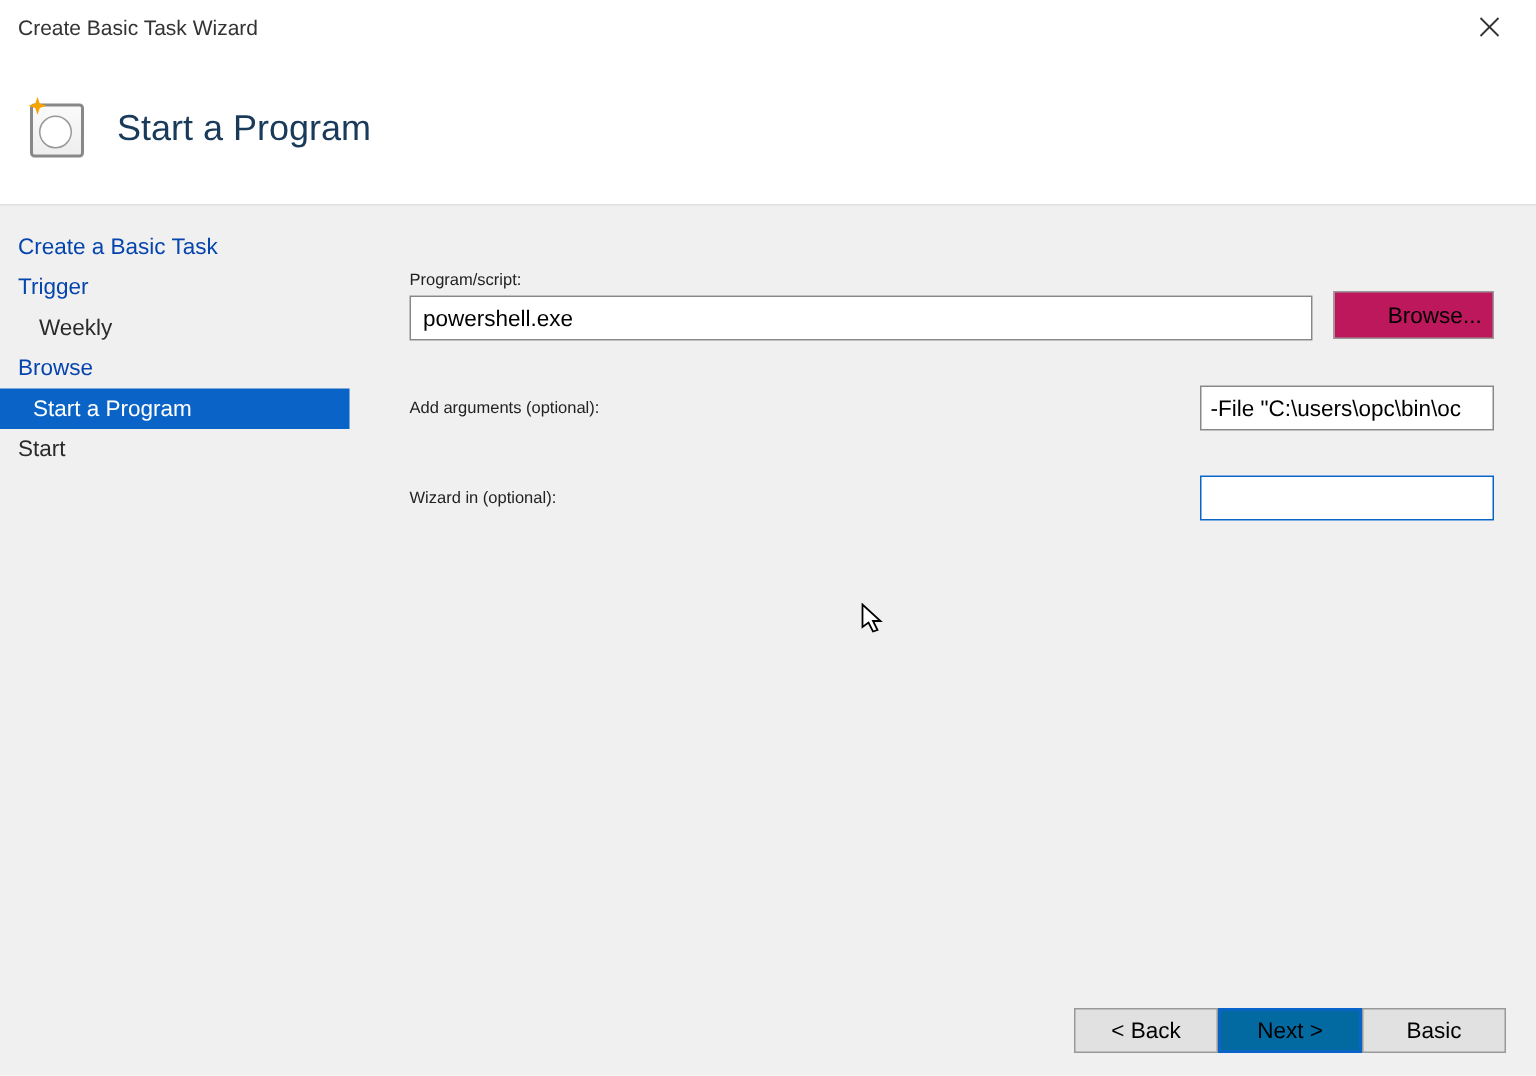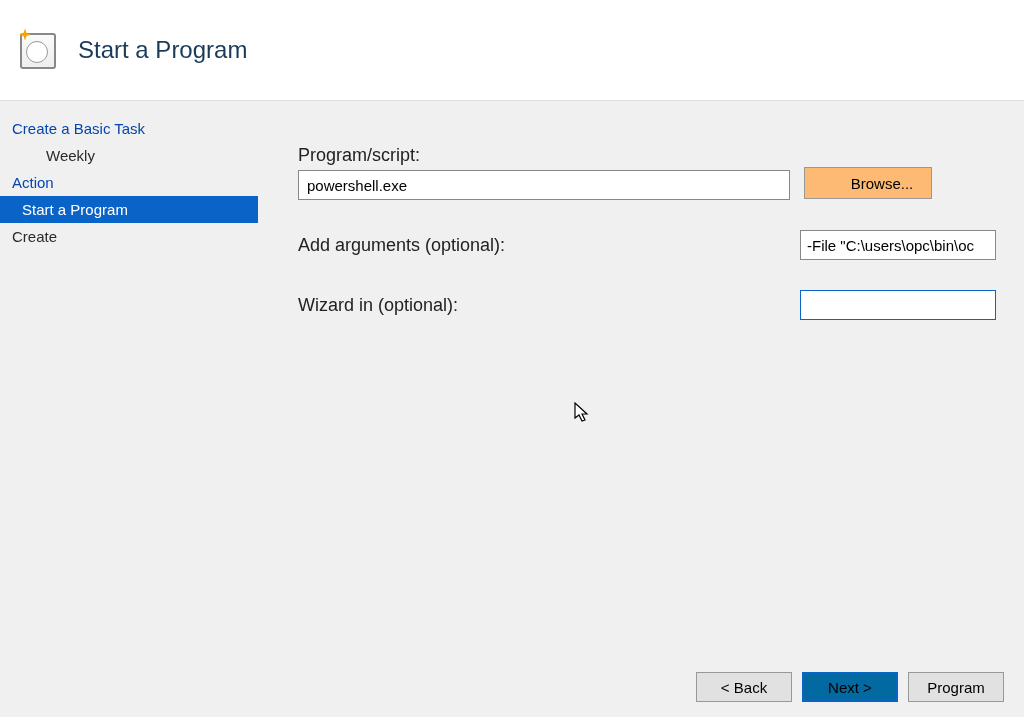--- a/index.html
+++ b/index.html
@@ -79,46 +79,46 @@
     .sidebar-item {
       padding: 5px 12px;
       font-size: 15px;
       color: #2a2a2a;
       cursor: default;
     }
     .sidebar-item.link {
       color: #0645ad;
       cursor: pointer;
     }
-    .sidebar-item.indent { padding-left: 46px; }
+    .sidebar-item.indent { padding-left: 26px; }
     .sidebar-item.active {
       background: #0a64c7;
       color: #fff;
       padding-left: 22px;
     }
     .main {
       flex: 1;
       padding: 44px 28px 0 40px;
       position: relative;
     }
     .form-row { display: flex; align-items: center; margin-bottom: 10px; }
-    .lbl { font-size: 18px; color: #222; }
+    .lbl { font-size: 11px; color: #222; }
     .program-input {
-      width: 492px; height: 30px;
+      width: 602px; height: 30px;
       border: 1px solid #888;
       background: #fff;
       padding: 0 8px;
       font-size: 15px;
       font-family: inherit;
       margin-top: 4px;
     }
     .browse-btn {
-      width: 128px; height: 32px;
+      width: 107px; height: 32px;
       margin-left: 14px;
-      background: #fdba74;
+      background: #be185d;
       border: 1px solid #999;
       font-size: 15px;
       cursor: pointer;
       font-family: inherit;
       padding-left: 28px;
     }
     .args-row, .startin-row {
       display: flex; align-items: center;
       margin-top: 30px;
     }
@@ -131,21 +131,21 @@
       font-size: 15px;
       font-family: inherit;
     }
     .small-input.focused { border: 1px solid #0a64c7; outline: none; }
     .footer {
       height: 60px;
       display: flex;
       justify-content: flex-end;
       align-items: center;
       padding-right: 20px;
-      gap: 10px;
+      gap: 0;
     }
     .wiz-btn {
       width: 96px; height: 30px;
       background: #e1e1e1;
       border: 1px solid #999;
       font-size: 15px;
       font-family: inherit;
       cursor: pointer;
     }
     .wiz-btn.primary {
@@ -157,41 +157,51 @@
       left: 574px; top: 402px;
       width: 18px; height: 22px;
       pointer-events: none;
     }
   </style>
 </head>
 <body>
 
 <div class="window">
 
+  <div class="titlebar">
+    <span class="title">Create Basic Task Wizard</span>
+    <div class="close-btn">
+      <svg viewBox="0 0 14 14">
+        <line x1="1" y1="1" x2="13" y2="13" stroke="#333" stroke-width="1.2"></line>
+        <line x1="13" y1="1" x2="1" y2="13" stroke="#333" stroke-width="1.2"></line>
+      </svg>
+    </div>
+  </div>
 
   <div class="header-area">
     <div class="wizard-icon">
       <div class="frame"></div>
       <div class="clockface"></div>
       <svg class="star" viewBox="0 0 24 24">
         <path fill="currentColor" d="M12 2l2 6 6 2-6 2-2 6-2-6-6-2 6-2z"></path>
       </svg>
     </div>
     <div class="page-title">Start a Program</div>
   </div>
 
   <div class="body-area">
     <div class="content-row">
 
       <div class="sidebar" id="sidebar">
           <div class="sidebar-item link">Create a Basic Task</div>
+          <div class="sidebar-item link">Trigger</div>
           <div class="sidebar-item indent">Weekly</div>
-          <div class="sidebar-item link">Action</div>
+          <div class="sidebar-item link">Browse</div>
           <div class="sidebar-item indent active">Start a Program</div>
-          <div class="sidebar-item">Create</div>
+          <div class="sidebar-item">Start</div>
         </div>
 
       <div class="main">
         <div class="lbl">Program/script:</div>
         <div class="form-row">
           <input class="program-input" type="text" value="powershell.exe" style="">
           <button class="browse-btn">Browse...</button>
         </div>
 
         <div class="args-row">
@@ -202,21 +212,21 @@
         <div class="startin-row">
           <span class="lbl">Wizard in (optional):</span>
           <input class="small-input focused" type="text" value="" style="">
         </div>
       </div>
     </div>
 
     <div class="footer">
       <button class="wiz-btn">&lt; Back</button>
       <button class="wiz-btn primary">Next &gt;</button>
-      <button class="wiz-btn">Program</button>
+      <button class="wiz-btn">Basic</button>
     </div>
   </div>
 
   <svg class="cursor" viewBox="0 0 18 22">
     <path d="M1 1 L1 16 L5 13 L8 19 L11 18 L8 12 L13 12 Z" fill="#fff" stroke="#000" stroke-width="1.2"></path>
   </svg>
 
 </div>
 
 </body></html>

